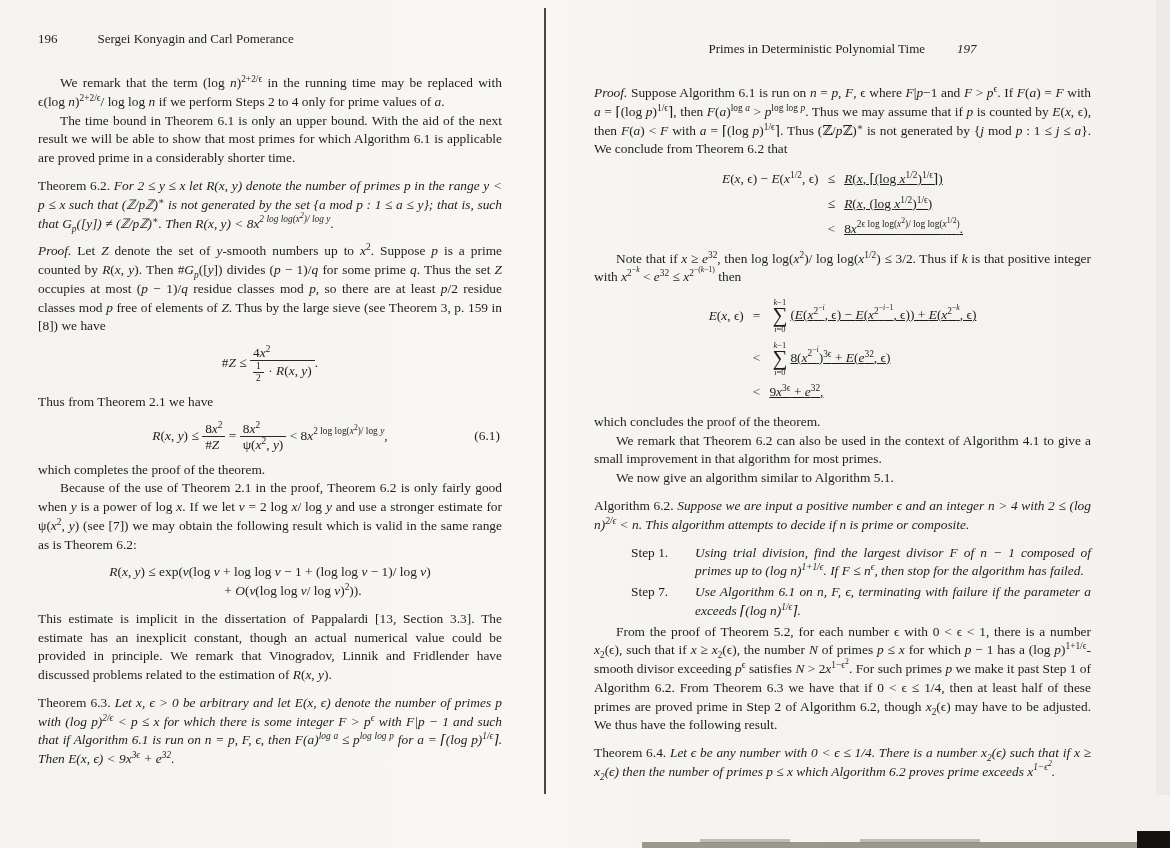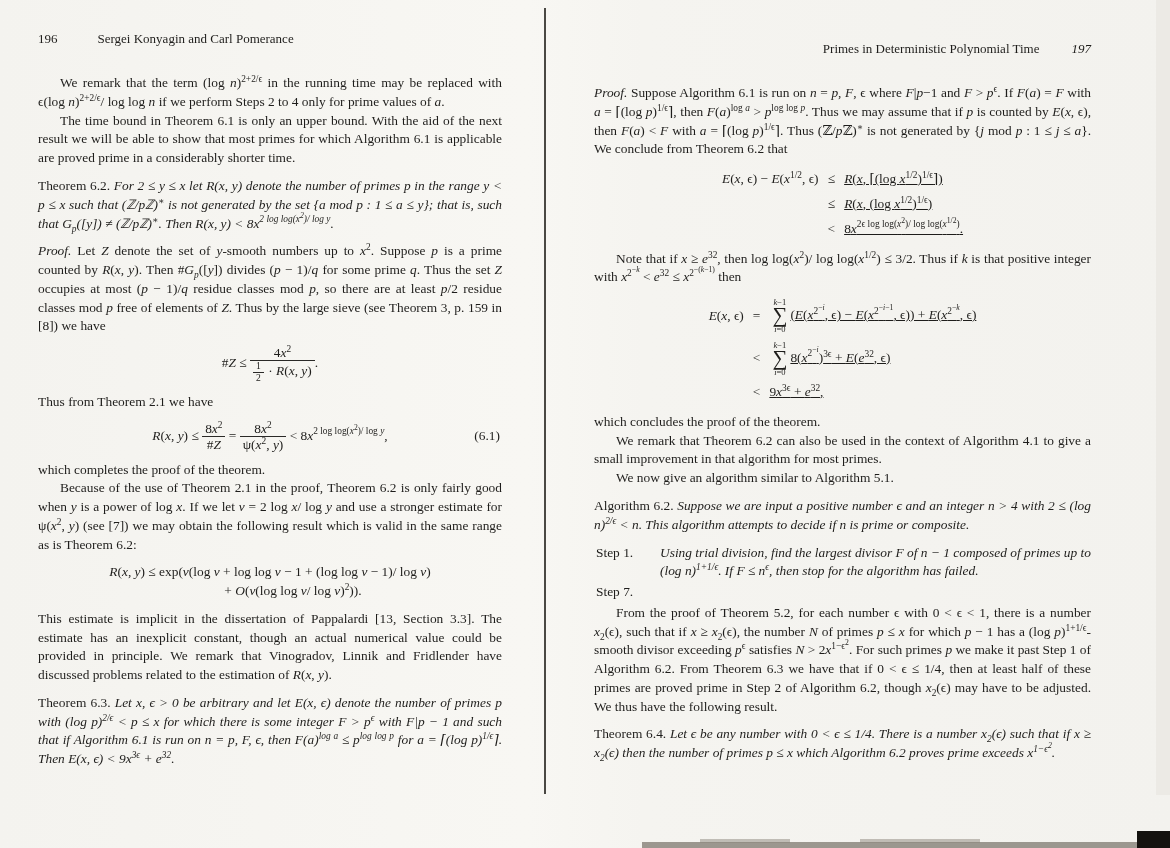--- a/index.html
+++ b/index.html
@@ -8,36 +8,36 @@
     background:#f6f5f1;
     font-family:"Liberation Serif","DejaVu Serif",serif;
     color:#1e1d1b;
   }
   .scan{position:absolute;inset:0;background:linear-gradient(90deg,#f4f3ef 0%,#f8f7f3 45%,#f5f4f0 55%,#f3f2ee 100%);}
   .page{position:absolute;font-size:13.4px;line-height:1.4;}
   .page-left{left:38px;top:30px;width:464px;}
   .page-right{left:594px;top:40px;width:497px;}
   .phead{display:flex;align-items:baseline;font-size:13px;margin-bottom:26px;}
   .phead.left .pnum{margin-right:40px;text-align:right;}
-  .phead.right{justify-content:flex-end;}
+  .phead.right{justify-content:center;}
   .phead.right .pnum{margin-left:32px;font-style:italic;}
   .blk{text-align:justify;margin:0;}
   .p-indent{text-indent:22px;}
   .p-noindent{text-indent:0;}
   .thm{margin:9px 0;}
   .step{display:flex;margin:2px 0;}
-  .step-label{flex:none;width:64px;padding-left:2px;}
+  .step-label{flex:none;width:64px;padding-left:2px;margin-left:35px;}
   .step-body{flex:1;text-align:justify;}
   .disp{text-align:center;margin:9px 0;position:relative;text-indent:0;}
   .eqno{position:absolute;right:2px;top:50%;transform:translateY(-50%);}
   .disp-cont{display:inline-block;padding-left:46px;}
   sup{font-size:70%;line-height:0;}
   sup sup{font-size:82%;}
   sub{font-size:70%;line-height:0;}
-  .fr{display:inline-block;vertical-align:middle;text-align:center;line-height:1.12;}
+  .fr{display:inline-block;vertical-align:middle;text-align:left;line-height:1.12;}
   .fr>.nu{display:block;padding:0 3px;}
   .fr>.de{display:block;border-top:1px solid #2a2927;padding:0 3px;}
   .frs{font-size:72%;margin-right:1px;}
   .frs>.de{border-top-width:1px;}
   .sm{display:inline-flex;flex-direction:column;align-items:center;vertical-align:middle;line-height:1;margin:0 3px;}
   .sm .lim{font-size:8.5px;line-height:1.1;}
   .sm .sg{font-size:21px;line-height:.85;}
   .altab{display:table;margin:8px auto;}
   .alrow{display:table-row;}
   .alrow>span{display:table-cell;vertical-align:middle;padding:3px 0;}
@@ -137,20 +137,21 @@
         <div class="blk p-noindent">which concludes the proof of the theorem.</div>
         <div class="blk p-indent">We remark that Theorem 6.2 can also be used in the context of Algorithm 4.1 to give a small improvement in that algorithm for most primes.</div>
         <div class="blk p-indent">We now give an algorithm similar to Algorithm 5.1.</div>
         <div class="blk thm"><b>Algorithm 6.2.</b> <i>Suppose we are input a positive number ϵ and an integer n &gt; 4 with 2 ≤ (log n)<sup>2/ϵ</sup> &lt; n. This algorithm attempts to decide if n is prime or composite.</i></div>
         <div class="blk step">
           <span class="step-label"><b>Step 1.</b></span>
           <span class="step-body"><i>Using trial division, find the largest divisor F of n − 1 composed of primes up to (log n)<sup>1+1/ϵ</sup>. If F ≤ n<sup>ϵ</sup>, then stop for the algorithm has failed.</i></span>
         </div>
         <div class="blk step">
           <span class="step-label"><b>Step 7.</b></span>
+          <span class="step-body"><i>Use Algorithm 6.1 on n, F, ϵ, terminating with failure if the parameter a exceeds ⌈(log n)<sup>1/ϵ</sup>⌉.</i></span>
         </div>
         <div class="blk p-indent">From the proof of Theorem 5.2, for each number ϵ with 0 &lt; ϵ &lt; 1, there is a number <i>x</i><sub>2</sub>(ϵ), such that if <i>x</i> ≥ <i>x</i><sub>2</sub>(ϵ), the number <i>N</i> of primes <i>p</i> ≤ <i>x</i> for which <i>p</i> − 1 has a (log <i>p</i>)<sup>1+1/ϵ</sup>-smooth divisor exceeding <i>p</i><sup>ϵ</sup> satisfies <i>N</i> &gt; 2<i>x</i><sup>1−ϵ<sup>2</sup></sup>. For such primes <i>p</i> we make it past Step 1 of Algorithm 6.2. From Theorem 6.3 we have that if 0 &lt; ϵ ≤ 1/4, then at least half of these primes are proved prime in Step 2 of Algorithm 6.2, though <i>x</i><sub>2</sub>(ϵ) may have to be adjusted. We thus have the following result.</div>
         <div class="blk thm"><b>Theorem 6.4.</b> <i>Let ϵ be any number with 0 &lt; ϵ ≤ 1/4. There is a number x<sub>2</sub>(ϵ) such that if x ≥ x<sub>2</sub>(ϵ) then the number of primes p ≤ x which Algorithm 6.2 proves prime exceeds x<sup>1−ϵ<sup>2</sup></sup>.</i></div>
       </div>
   </div>
 
   <div class="edge-right"></div>
   <div class="bottom-bar"></div>
   <div class="bottom-smudge" style="left:700px;width:90px;"></div>
   <div class="bottom-smudge" style="left:860px;width:120px;"></div>

